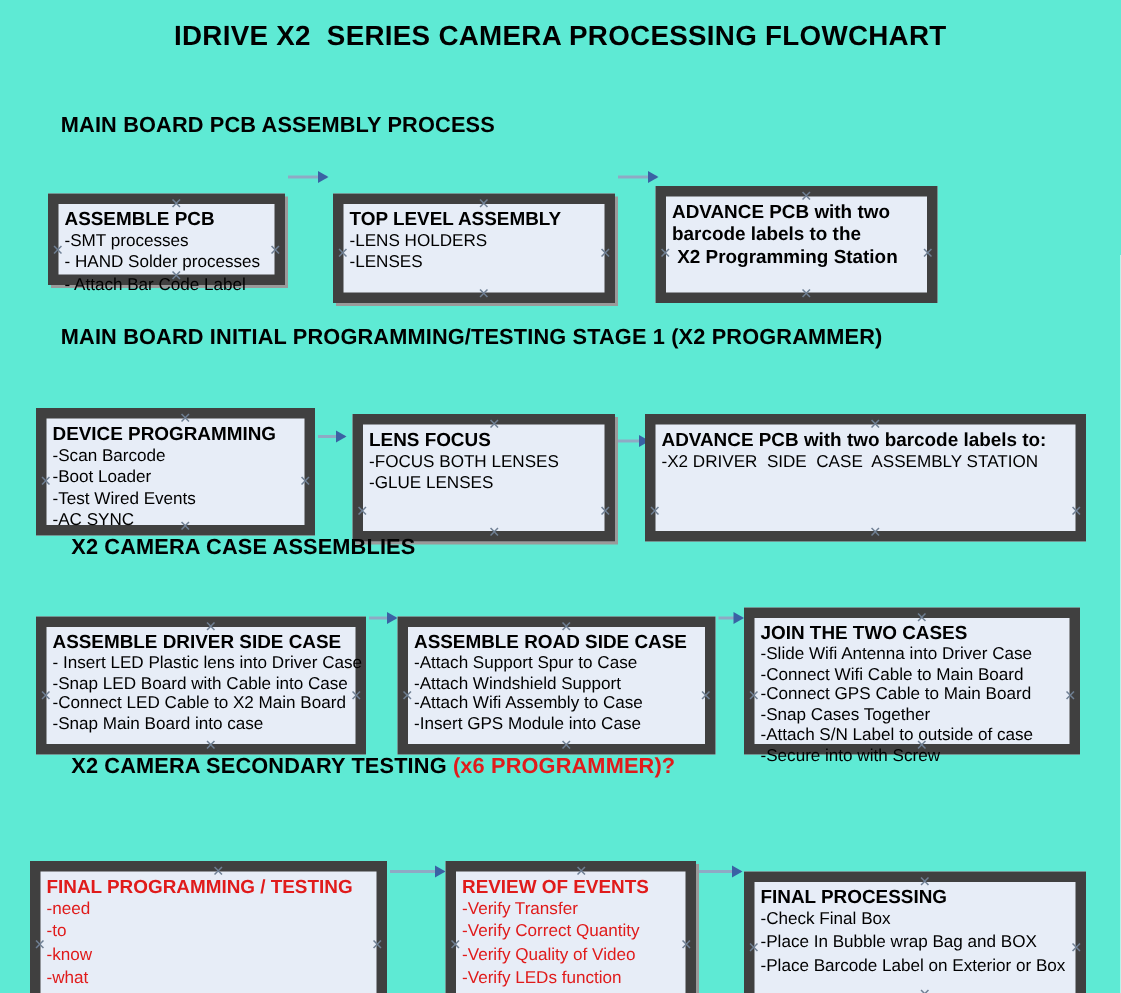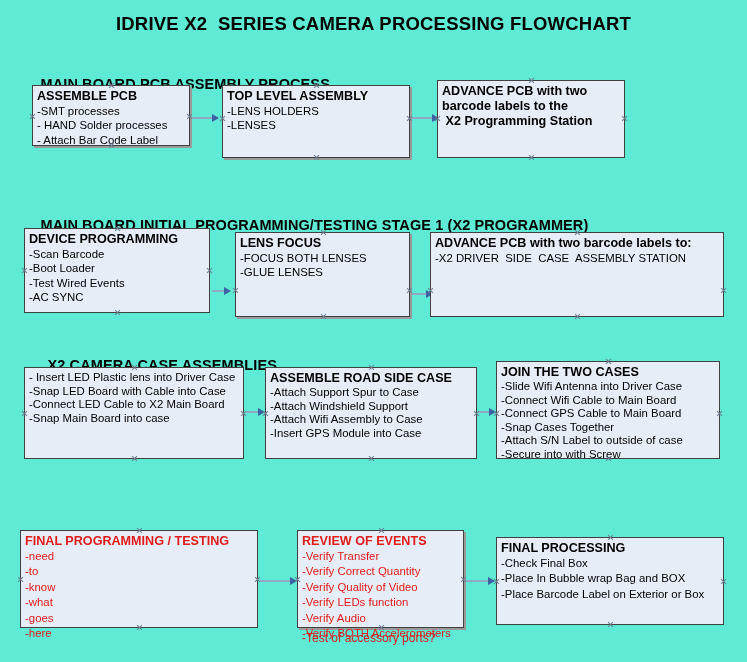--- a/index.html
+++ b/index.html
@@ -45,24 +45,25 @@
   }
   .section-head .accent {
     color: #e01b1b;
   }
 
   
   .box {
     position: absolute;
     box-sizing: border-box;
     background: #e7edf7;
-    border: 1px solid #404040;
+    border: 7px solid #404040;
     box-shadow: 2px 2px 0 0 #9a9a9a;
     padding: 3px 0 0 4px;
     overflow: visible;
+    margin-top: 44px;
   }
   .box.no-shadow {
     box-shadow: none;
   }
   .box-title {
     font-size: 12.6px;
     font-weight: bold;
     color: #000000;
     line-height: 15px;
     white-space: pre;
@@ -216,20 +217,21 @@
     <span class="handle" style="left:143px; bottom:-4px;"></span>
     <span class="handle" style="left:-4px; top:54px;"></span>
     <span class="handle" style="right:-4px; top:54px;"></span>
   </div>
 
   <div class="section-head" style="left:31px; top:341px;">
     <span>X2 CAMERA CASE ASSEMBLIES</span>
   </div>
 
   <div class="box no-shadow tight" style="left:24px; top:367px; width:220px; height:92px;">
+    <div class="box-title">ASSEMBLE DRIVER SIDE CASE</div>
     <div class="box-line">- Insert LED Plastic lens into Driver Case</div>
     <div class="box-line">-Snap LED Board with Cable into Case</div>
     <div class="box-line">-Connect LED Cable to X2 Main Board</div>
     <div class="box-line">-Snap Main Board into case</div>
     <span class="handle" style="left:106px; top:-4px;"></span>
     <span class="handle" style="left:106px; bottom:-4px;"></span>
     <span class="handle" style="left:-4px; top:42px;"></span>
     <span class="handle" style="right:-4px; top:42px;"></span>
   </div>
 
@@ -256,20 +258,23 @@
     <div class="box-line">-Connect GPS Cable to Main Board</div>
     <div class="box-line">-Snap Cases Together</div>
     <div class="box-line">-Attach S/N Label to outside of case</div>
     <div class="box-line">-Secure into with Screw</div>
     <span class="handle" style="left:108px; top:-4px;"></span>
     <span class="handle" style="left:108px; bottom:-4px;"></span>
     <span class="handle" style="left:-4px; top:48px;"></span>
     <span class="handle" style="right:-4px; top:48px;"></span>
   </div>
 
+  <div class="section-head" style="left:31px; top:487px;">
+    <span>X2 CAMERA SECONDARY TESTING </span><span class="accent">(x6 PROGRAMMER)?</span>
+  </div>
 
   <div class="box red no-shadow roomy" style="left:20px; top:530px; width:238px; height:98px;">
     <div class="box-title">FINAL PROGRAMMING / TESTING</div>
     <div class="box-line">-need</div>
     <div class="box-line">-to</div>
     <div class="box-line">-know</div>
     <div class="box-line">-what</div>
     <div class="box-line">-goes</div>
     <div class="box-line">-here</div>
     <span class="handle" style="left:115px; top:-4px;"></span>

